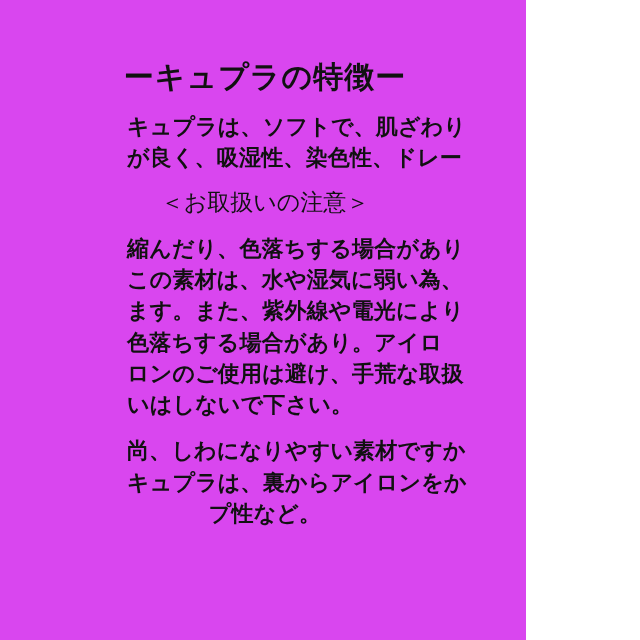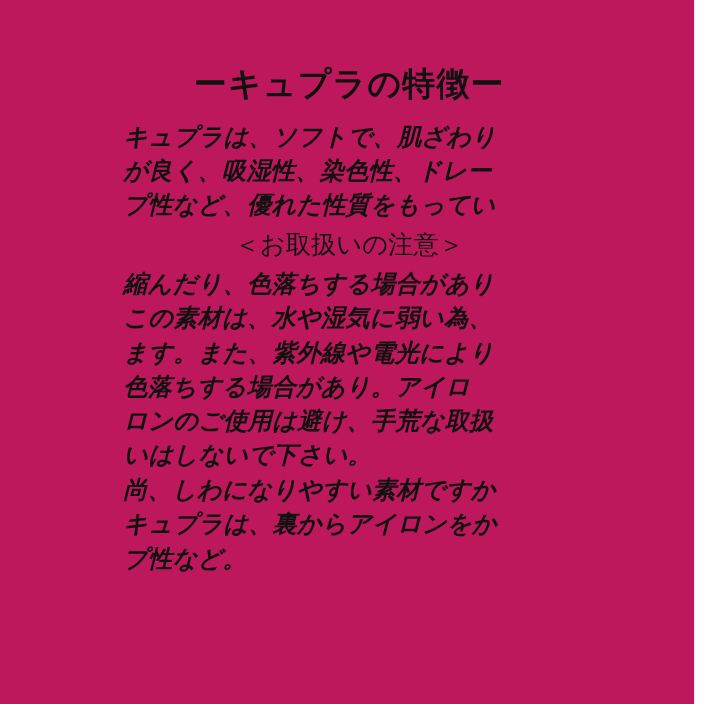--- a/index.html
+++ b/index.html
@@ -9,23 +9,23 @@
   }
   body {
     width: 640px;
     height: 640px;
     overflow: hidden;
     font-family: "DejaVu Sans", sans-serif;
     color: #111111;
   }
   .page {
     position: relative;
-    width: 631px;
+    width: 526px;
     height: 640px;
-    background: #be185d;
+    background: #d946ef;
     box-sizing: border-box;
     padding: 58px 108px 0 112px;
   }
   .doc-title {
     font-size: 30px;
     font-weight: 700;
     letter-spacing: 1px;
     text-align: center;
     line-height: 1.25;
     margin: 0 0 14px 0;
@@ -38,42 +38,41 @@
     line-height: 1.3;
     margin: 6px 0 4px 0;
     white-space: nowrap;
   }
   .body-block {
     font-size: 22px;
     font-weight: 700;
     line-height: 1.42;
     letter-spacing: 0.2px;
     text-align: left;
-    margin: 0;
-    font-style: italic;
+    margin: 15px;
   }
   .body-block + .body-block {
     margin-top: 0px;
+    text-align: center;
   }
   .para-line {
     display: block;
     white-space: nowrap;
   }
 </style>
 </head>
 <body>
 
 <div class="page">
 
   <h1 class="doc-title">ーキュプラの特徴ー</h1>
 
   <div class="body-block">
     <span class="para-line">キュプラは、ソフトで、肌ざわり</span>
     <span class="para-line">が良く、吸湿性、染色性、ドレー</span>
-    <span class="para-line">プ性など、優れた性質をもってい</span>
   </div>
 
   <h2 class="section-heading">＜お取扱いの注意＞</h2>
 
   <div class="body-block">
     <span class="para-line">縮んだり、色落ちする場合があり</span>
     <span class="para-line">この素材は、水や湿気に弱い為、</span>
     <span class="para-line">ます。また、紫外線や電光により</span>
     <span class="para-line">色落ちする場合があり。アイロ</span>
     <span class="para-line">ロンのご使用は避け、手荒な取扱</span>

